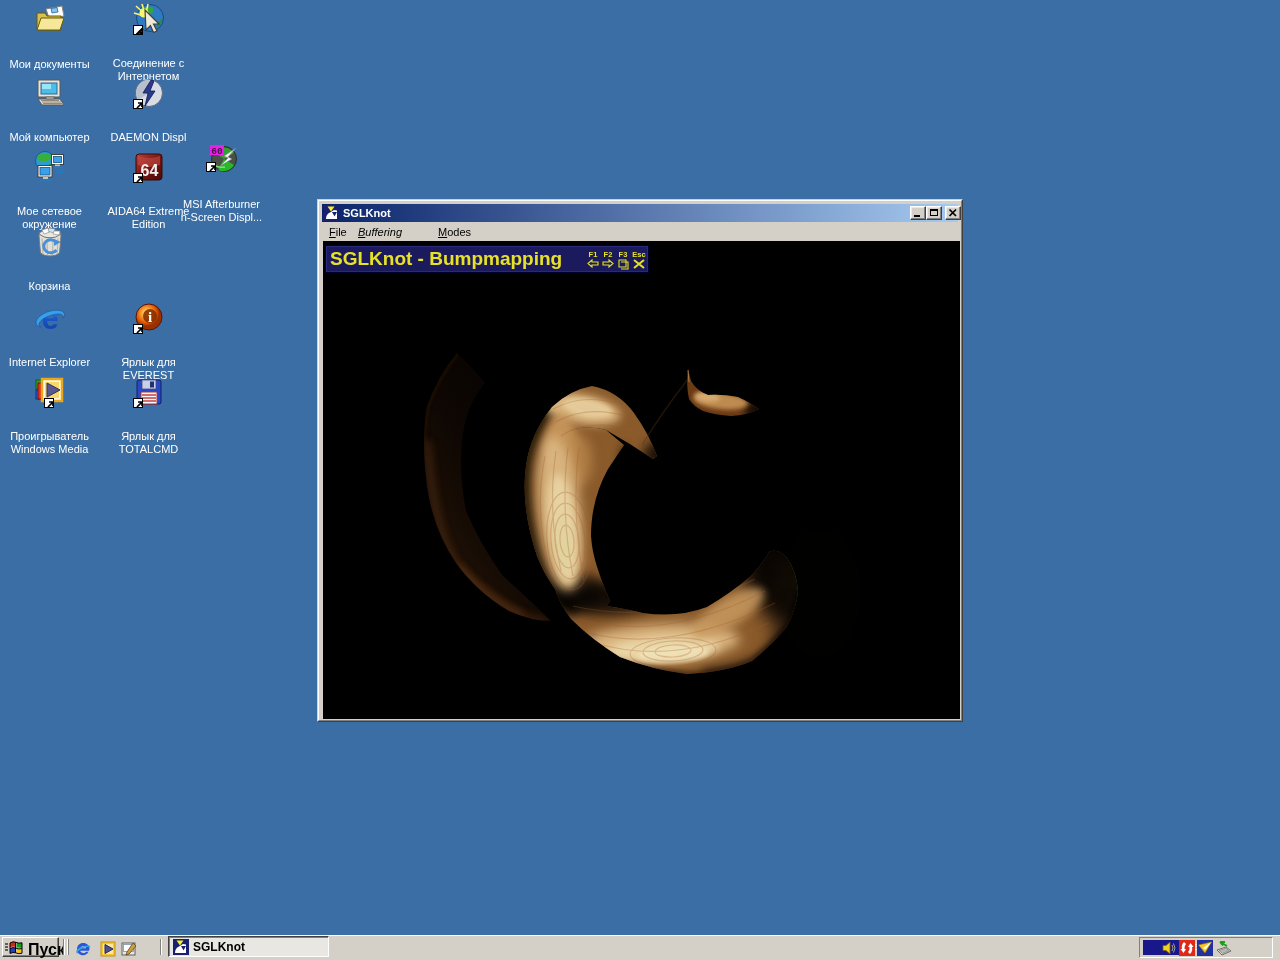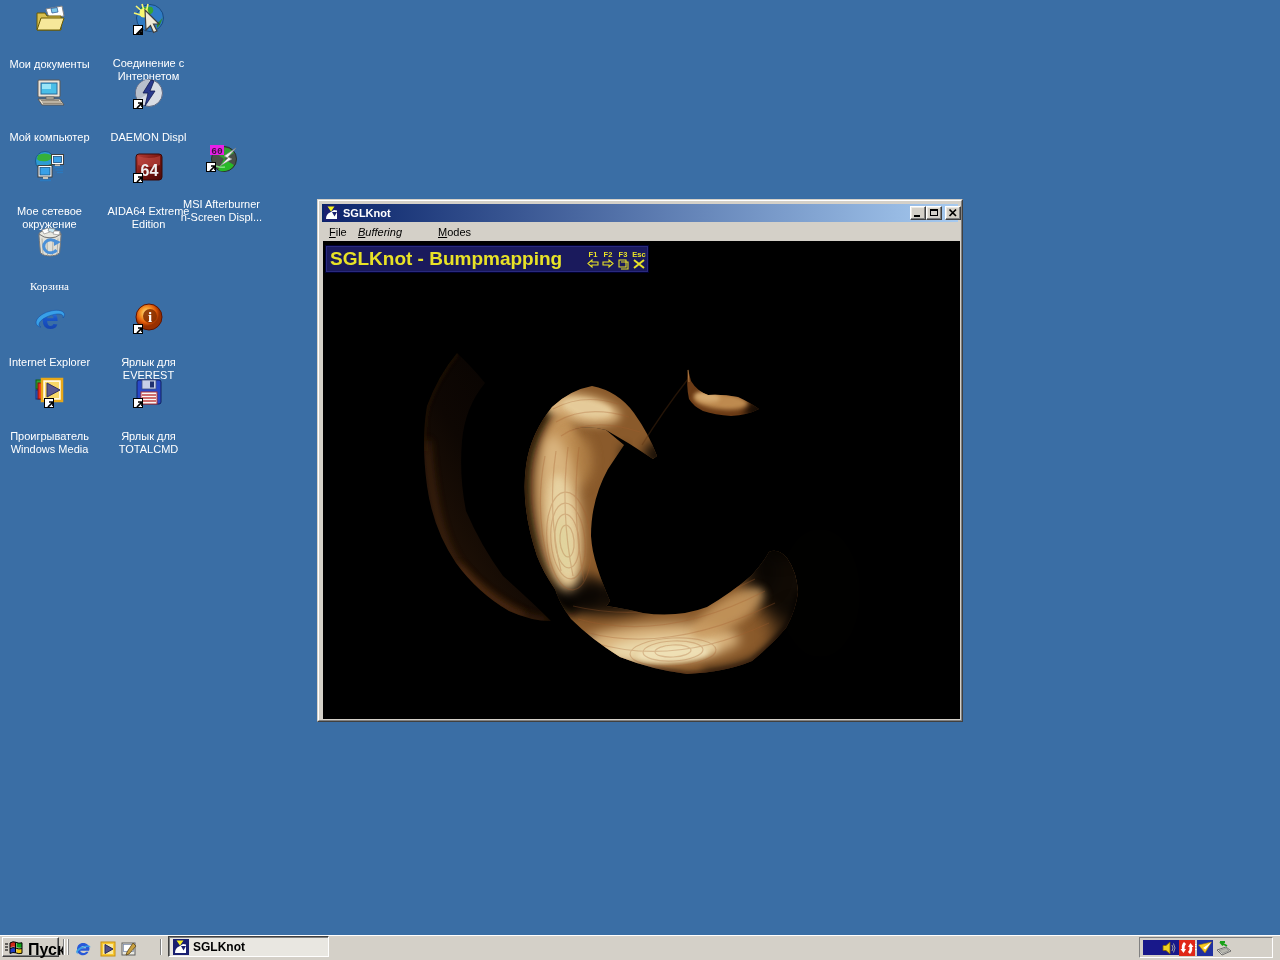--- a/index.html
+++ b/index.html
@@ -135,21 +135,21 @@
     </svg>
     <span class="sc" style="bottom:4px;">
         <svg width="10" height="10">
           <path d="M3 8 L8 3 M8 3 L8 7 M8 3 L4 3" stroke="#000" stroke-width="1.7" fill="none"></path>
         </svg>
       </span>
   </div>
   <div class="lbl">MSI Afterburner<br>n-Screen Displ...</div>
 </div>
 
-<div class="icon" style="left:0px; top:226px;font-family:Liberation Serif, serif;">
+<div class="icon" style="left:0px; top:226px;">
   <div class="img">
     <svg width="32" height="32" viewBox="0 0 32 32">
       <ellipse cx="16" cy="8" rx="11" ry="4" fill="#E8E8E0" stroke="#787878"></ellipse>
       <path d="M5 8 Q5 12 6.5 27 Q10 30 16 30 Q22 30 25.5 27 Q27 12 27 8 Q22 12 16 12 Q10 12 5 8 Z" fill="#E0E0D8" stroke="#787878"></path>
       <path d="M8 12.5 L9 28.5 M13 13.5 L13.5 29.5 M19 13.5 L18.5 29.5 M24 12.5 L23 28.5" stroke="#B0B0A8" stroke-width="1"></path>
       <polygon points="8,4 14,2 16,6 10,8" fill="#fff" stroke="#909090" stroke-width="0.7"></polygon>
       <polygon points="15,2 21,3 20,7 14,5" fill="#C8E8F4" stroke="#909090" stroke-width="0.7"></polygon>
       <polygon points="20,5 26,5 25,9 19,8" fill="#fff" stroke="#909090" stroke-width="0.7"></polygon>
       <path d="M22 16 A7 6.5 0 1 0 22.5 24" stroke="#4A90D8" stroke-width="3" fill="none"></path>
       <polygon points="20,13 27,16 20,20" fill="#4A90D8"></polygon>

